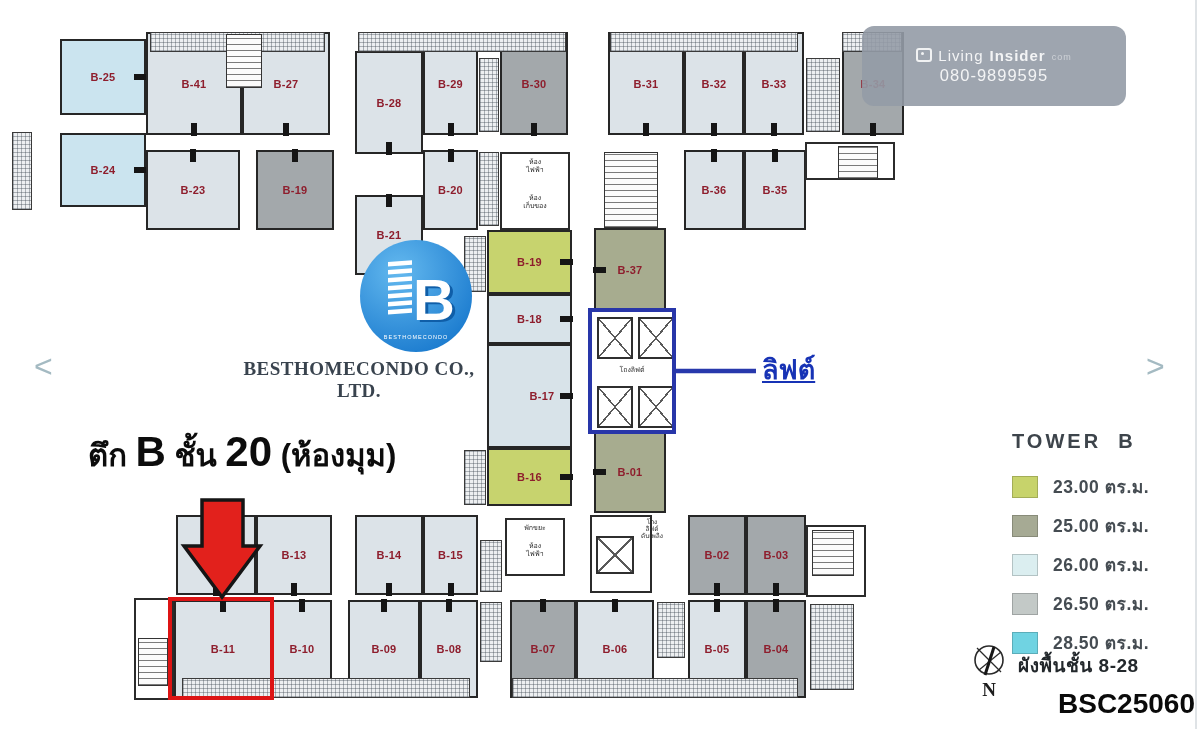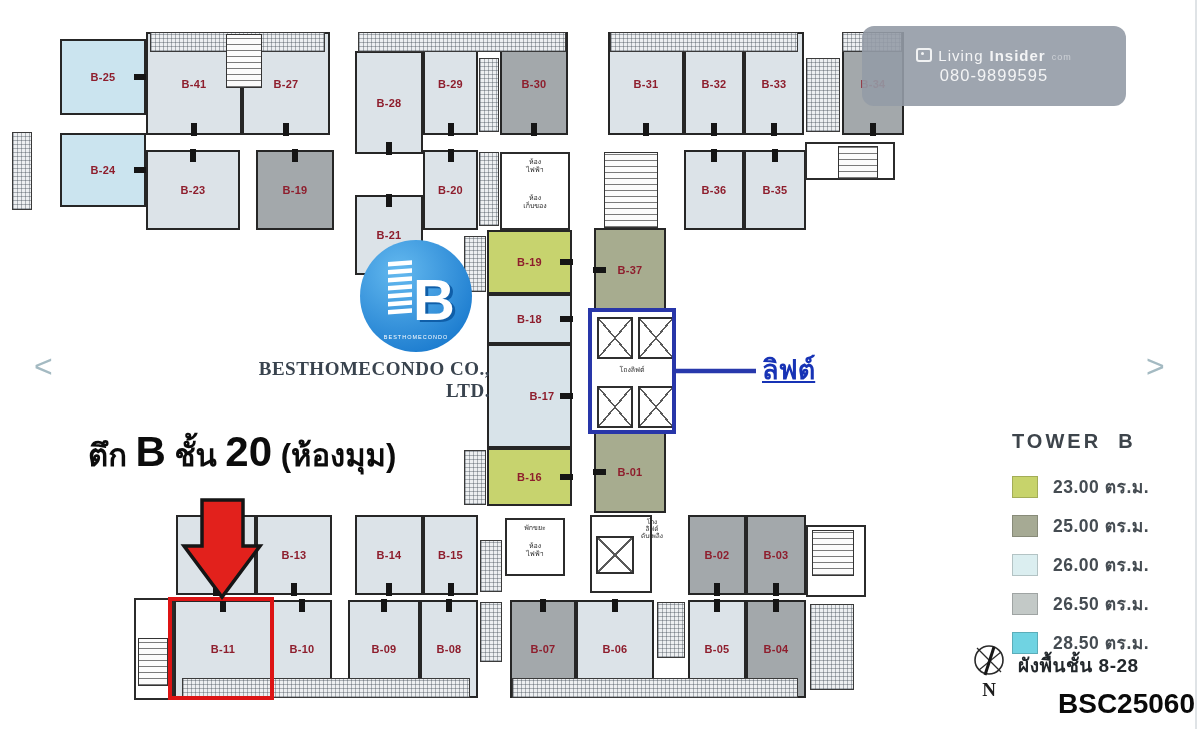--- a/index.html
+++ b/index.html
@@ -33,21 +33,21 @@
             border:4px solid #2836a9;box-sizing:border-box;}
   
   #annot-svg{position:absolute;left:0;top:0;pointer-events:none;}
   #lift-label{position:absolute;left:762px;top:348px;font-size:27px;font-weight:bold;
               color:#1733b5;text-decoration:underline;}
   #heading{position:absolute;left:88px;top:428px;color:#0c0c0c;font-weight:bold;
            font-size:31px;white-space:pre;}
   #heading .big{font-size:42px;}
   
   #logo{position:absolute;left:358px;top:238px;width:116px;height:116px;}
-  #company-name{position:absolute;left:228px;top:358px;width:262px;text-align:right;
+  #company-name{position:absolute;left:228px;top:358px;width:262px;text-align:center;
                 font-family:"Liberation Serif","DejaVu Serif",serif;font-weight:bold;
                 font-size:19px;color:#39434e;letter-spacing:.5px;}
   
   #watermark{position:absolute;left:862px;top:26px;width:264px;height:80px;border-radius:12px;
              background:rgba(148,155,166,.9);color:rgba(255,255,255,.88);
              display:flex;flex-direction:column;align-items:center;justify-content:center;
              letter-spacing:1px;line-height:1.28;}
   #watermark .wm-line1{font-size:15px;display:flex;align-items:center;gap:6px;}
   #watermark .wm-bold{font-weight:bold;}
   #watermark .wm-com{font-size:9px;opacity:.55;align-self:flex-end;margin-bottom:2px;}

